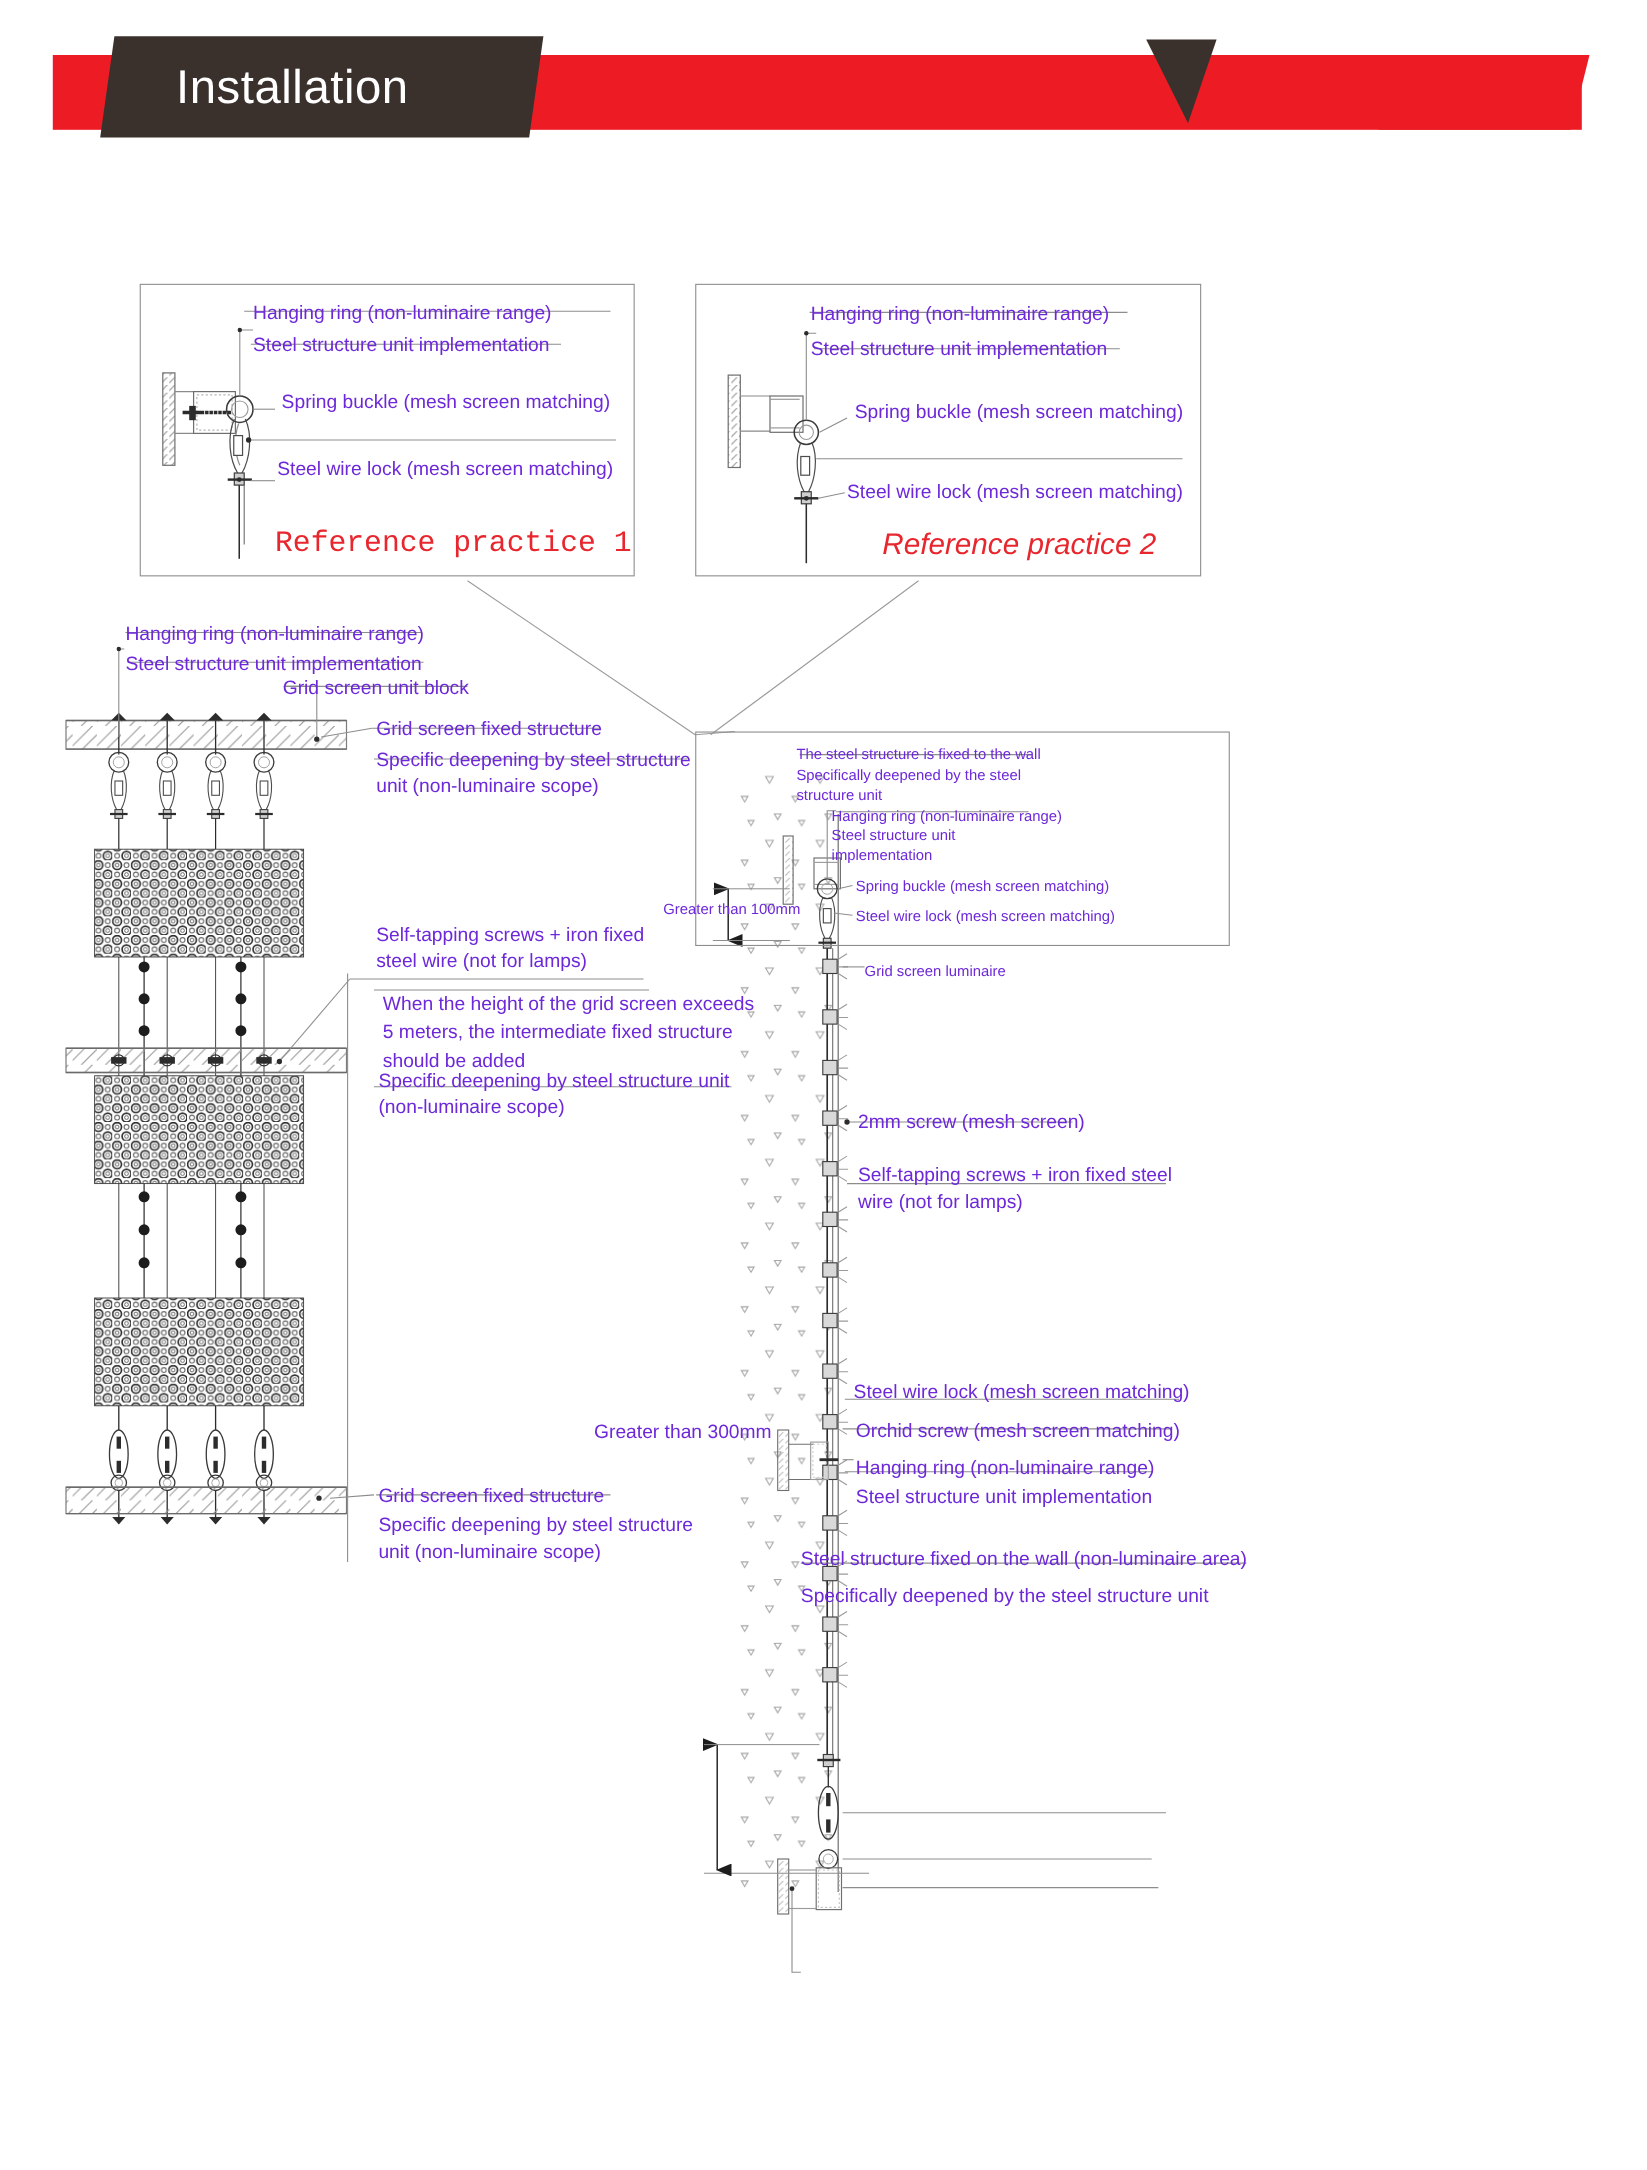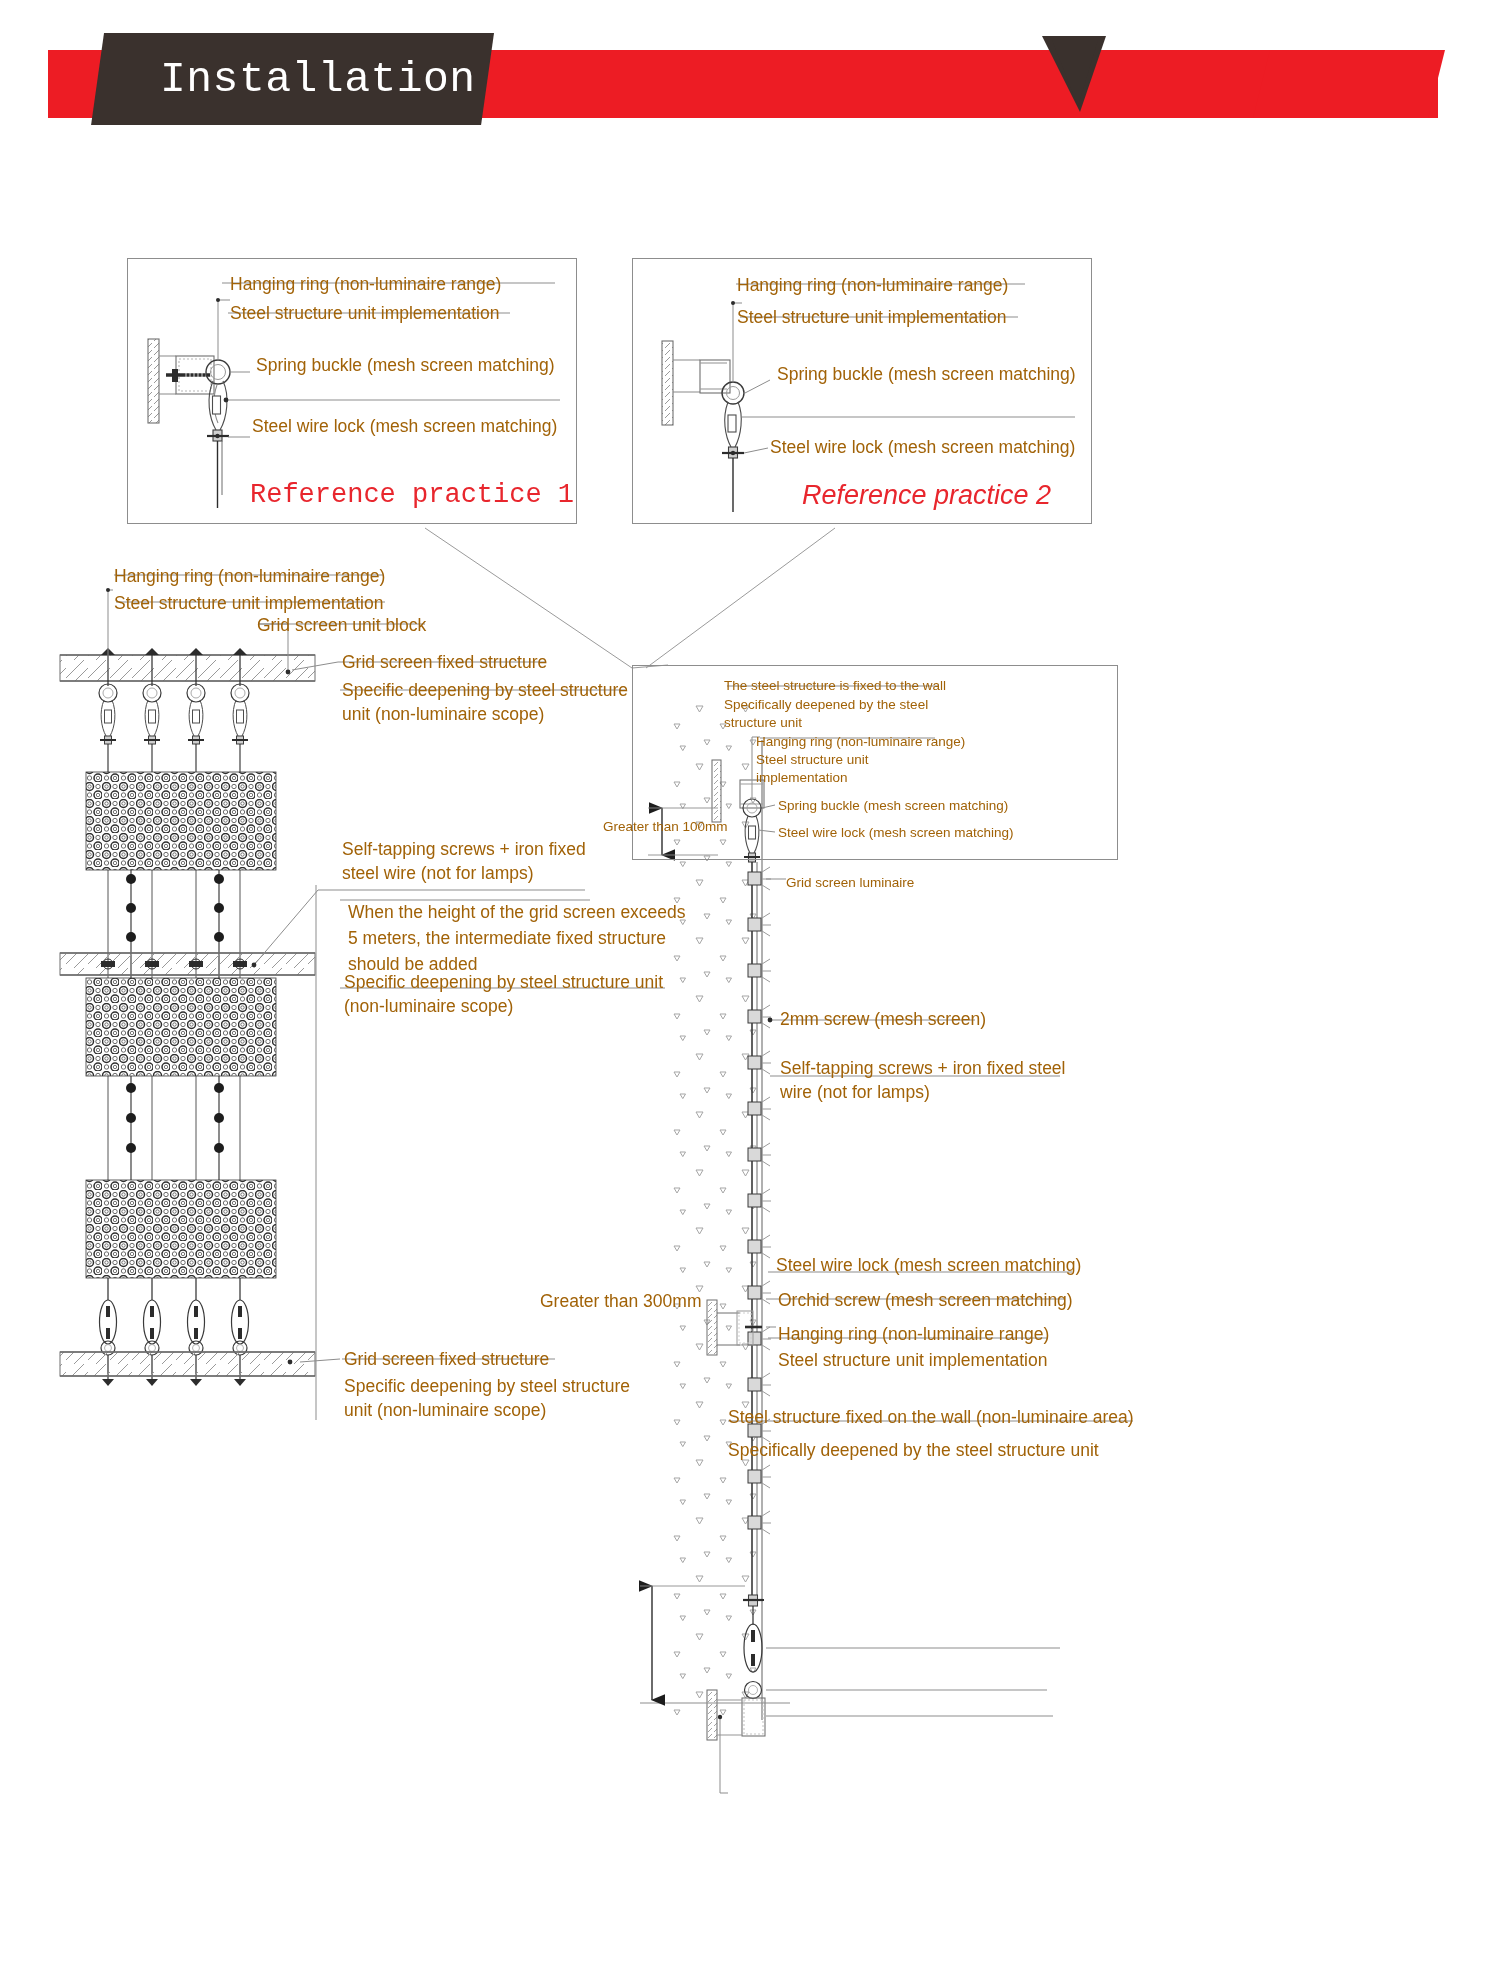--- a/index.html
+++ b/index.html
@@ -2,21 +2,21 @@
 <html><head>
 <meta charset="utf-8">
 <style>
   html,body{margin:0;padding:0;}
   body{
     width:1497px;height:1973px;background:#ffffff;
     font-family:"Liberation Sans", sans-serif;
     color:#231f1d; position:relative; overflow:hidden;
   }
   
-  .banner{position:absolute;left:0;top:0;width:1497px;height:160px;font-family:Liberation Mono, monospace;}
+  .banner{position:absolute;left:0;top:0;width:1497px;height:160px;}
   .banner-red{
     position:absolute;left:48px;top:50px;width:1390px;height:68px;
     background:#ed1c24;
   }
   .banner-red-skew{
     position:absolute;left:1270px;top:50px;width:175px;height:68px;
     background:#ed1c24;transform:skewX(-14deg);transform-origin:top left;
   }
   .banner-dark{
     position:absolute;left:104px;top:33px;width:390px;height:92px;
@@ -24,21 +24,21 @@
   }
   .banner-title{
     position:absolute;left:160px;top:48px;width:340px;height:66px;
     color:#ffffff;font-size:43px;line-height:64px;font-weight:400;
     letter-spacing:.5px;
   }
   .banner-arrow{
     position:absolute;left:1040px;top:34px;width:84px;height:80px;
   }
   
-  .lbl{position:absolute;font-size:17.5px;line-height:24px;color:#a16207;white-space:nowrap;}
+  .lbl{position:absolute;font-size:17.5px;line-height:24px;color:#6d28d9;white-space:nowrap;}
   .lbl.sm{font-size:13.5px;line-height:18px;}
   .lbl.wrap{white-space:normal;}
   .red-title{position:absolute;color:#e8262d;font-size:27px;line-height:34px;white-space:nowrap;}
   
   .frame{position:absolute;border:1px solid #8d8d8d;box-sizing:border-box;background:transparent;}
   svg{display:block;overflow:visible;}
   .svg-layer{position:absolute;left:0;top:0;width:1497px;height:1973px;pointer-events:none;}
 </style>
 </head>
 <body>

